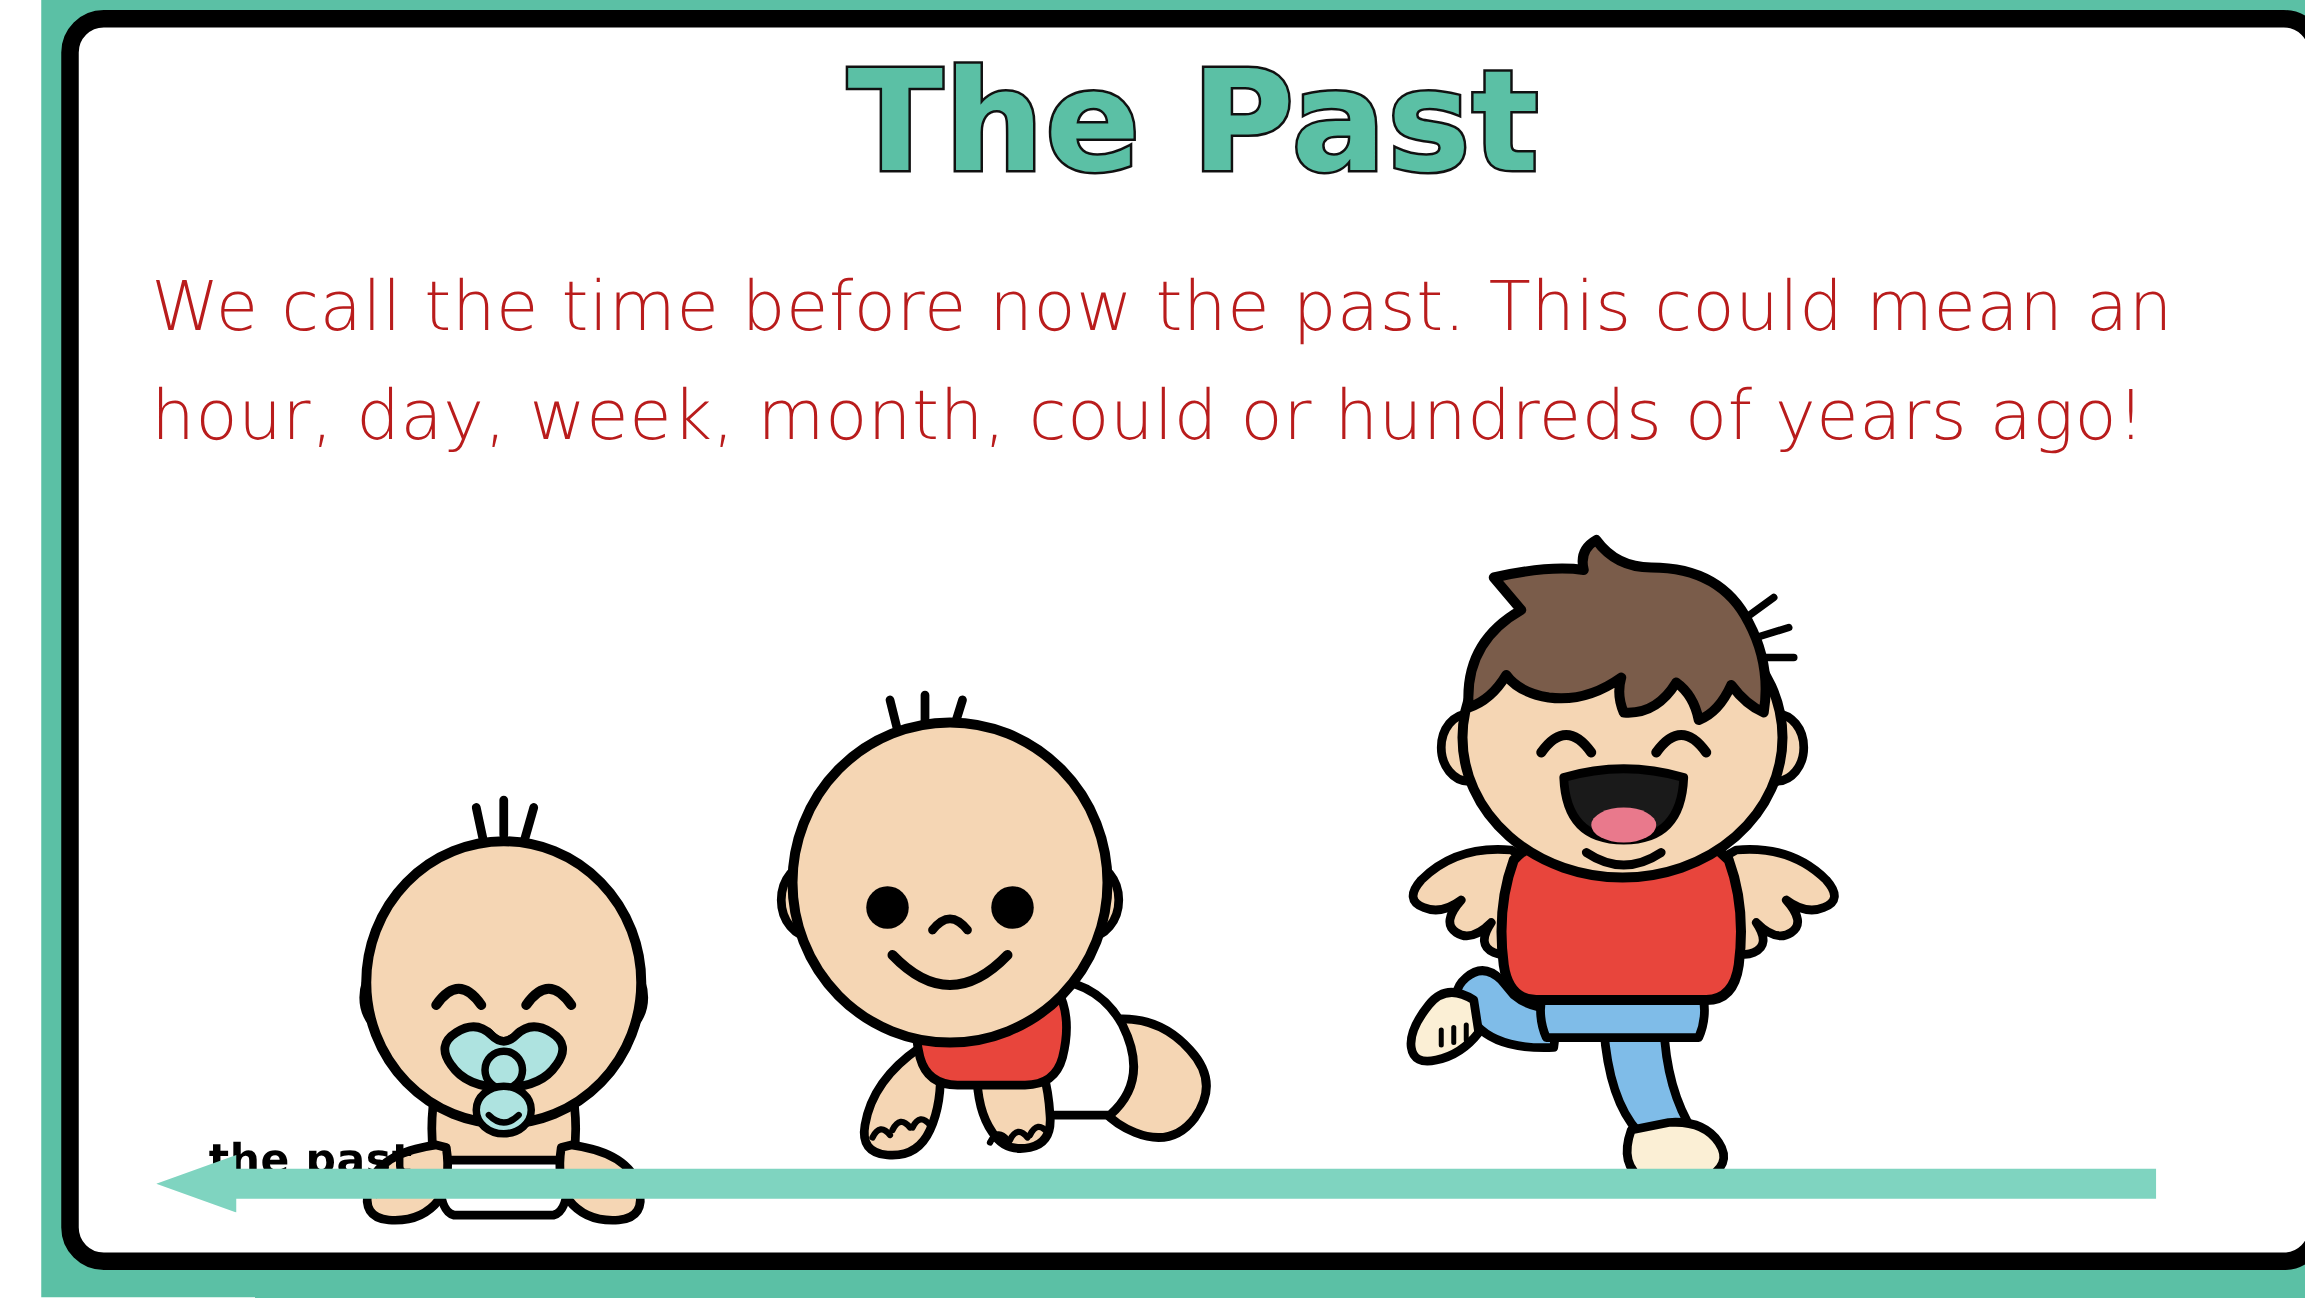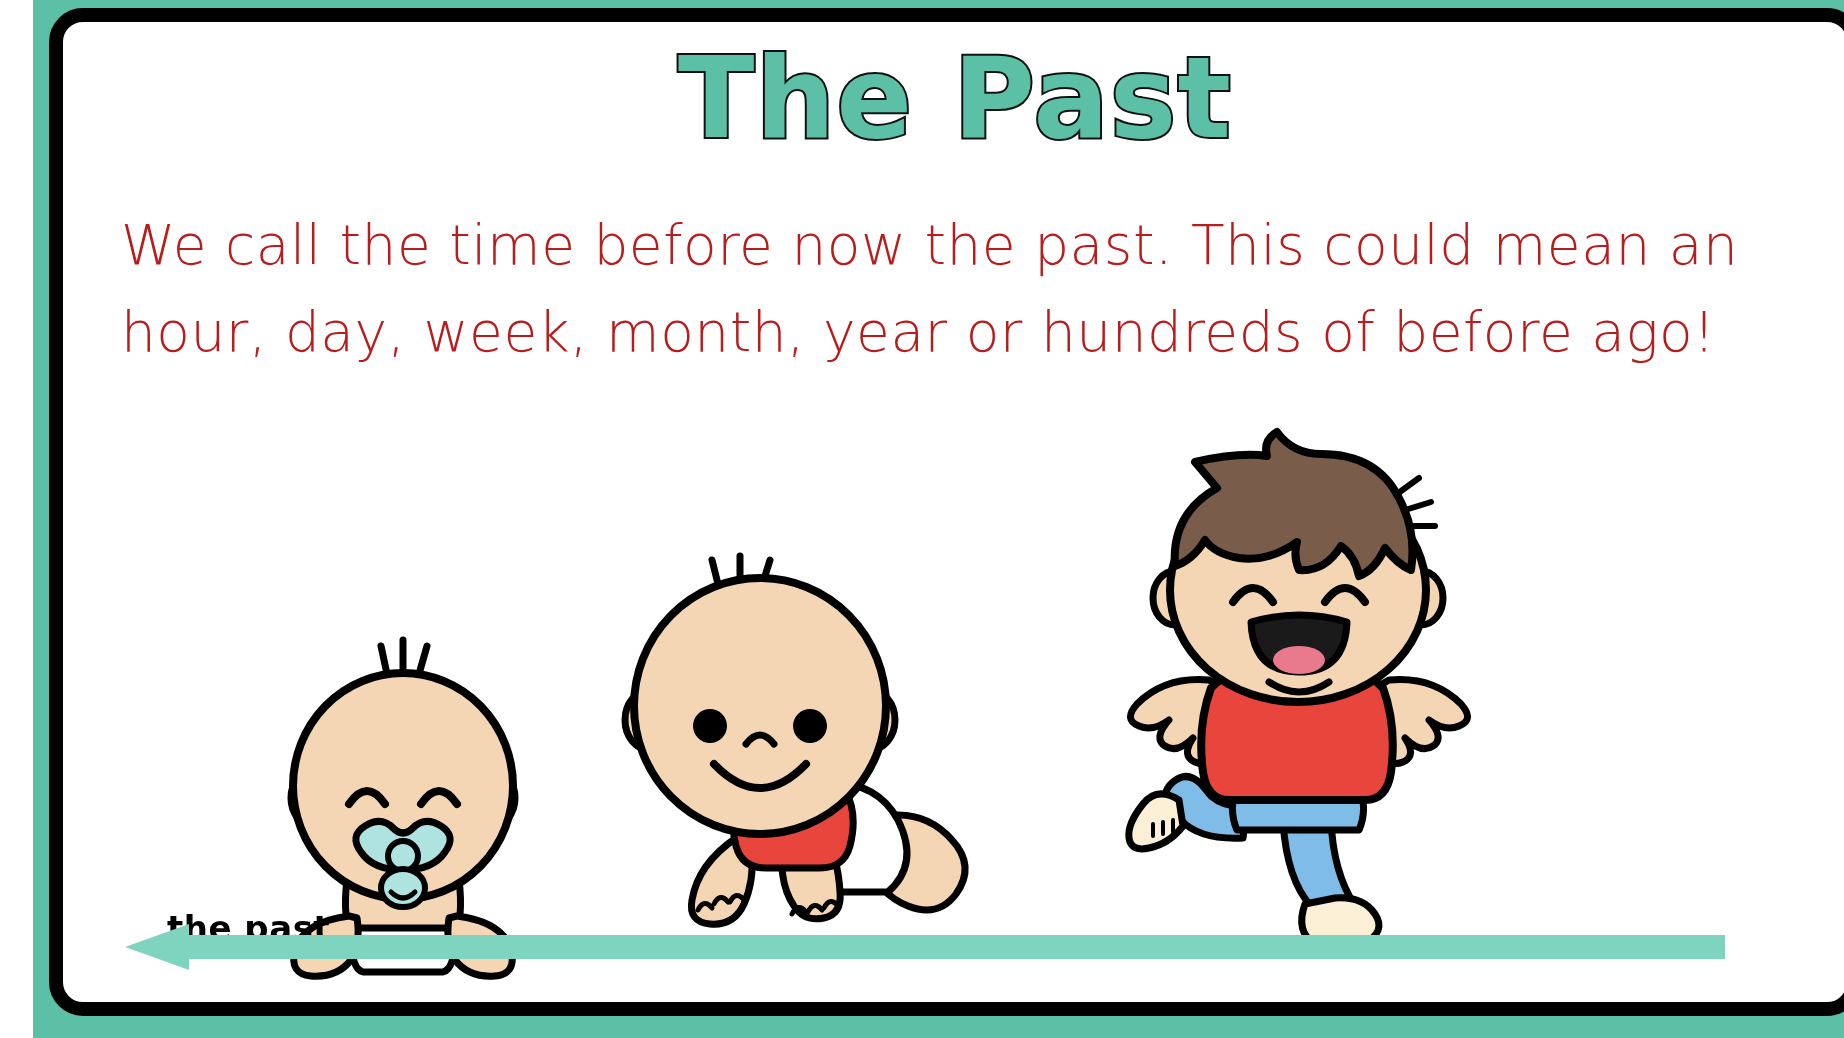--- a/index.html
+++ b/index.html
@@ -100,21 +100,21 @@
 <body>
 
 <div id="slide" style="--teal: #5BC0A5; background: rgb(91, 192, 165); margin-left: 33px;">
 
   <div id="card">
 
     <div id="title" style="color: rgb(91, 192, 165);">The Past</div>
 
     <div id="body-text">
       <div>We call the time before now the past. This could mean an</div>
-      <div>hour, day, week, month, year or hundreds of before ago!</div>
+      <div>hour, day, week, month, could or hundreds of years ago!</div>
     </div>
 
     <div class="figure" id="fig-baby-sitting">
       <svg viewBox="0 0 300 360" xmlns="http://www.w3.org/2000/svg">
         <g fill="none" stroke="#000" stroke-width="7" stroke-linecap="round" stroke-linejoin="round">
 
           <path d="M134 58 L128 30"></path>
           <path d="M150 52 L150 24"></path>
           <path d="M166 58 L174 30"></path>
         </g>

